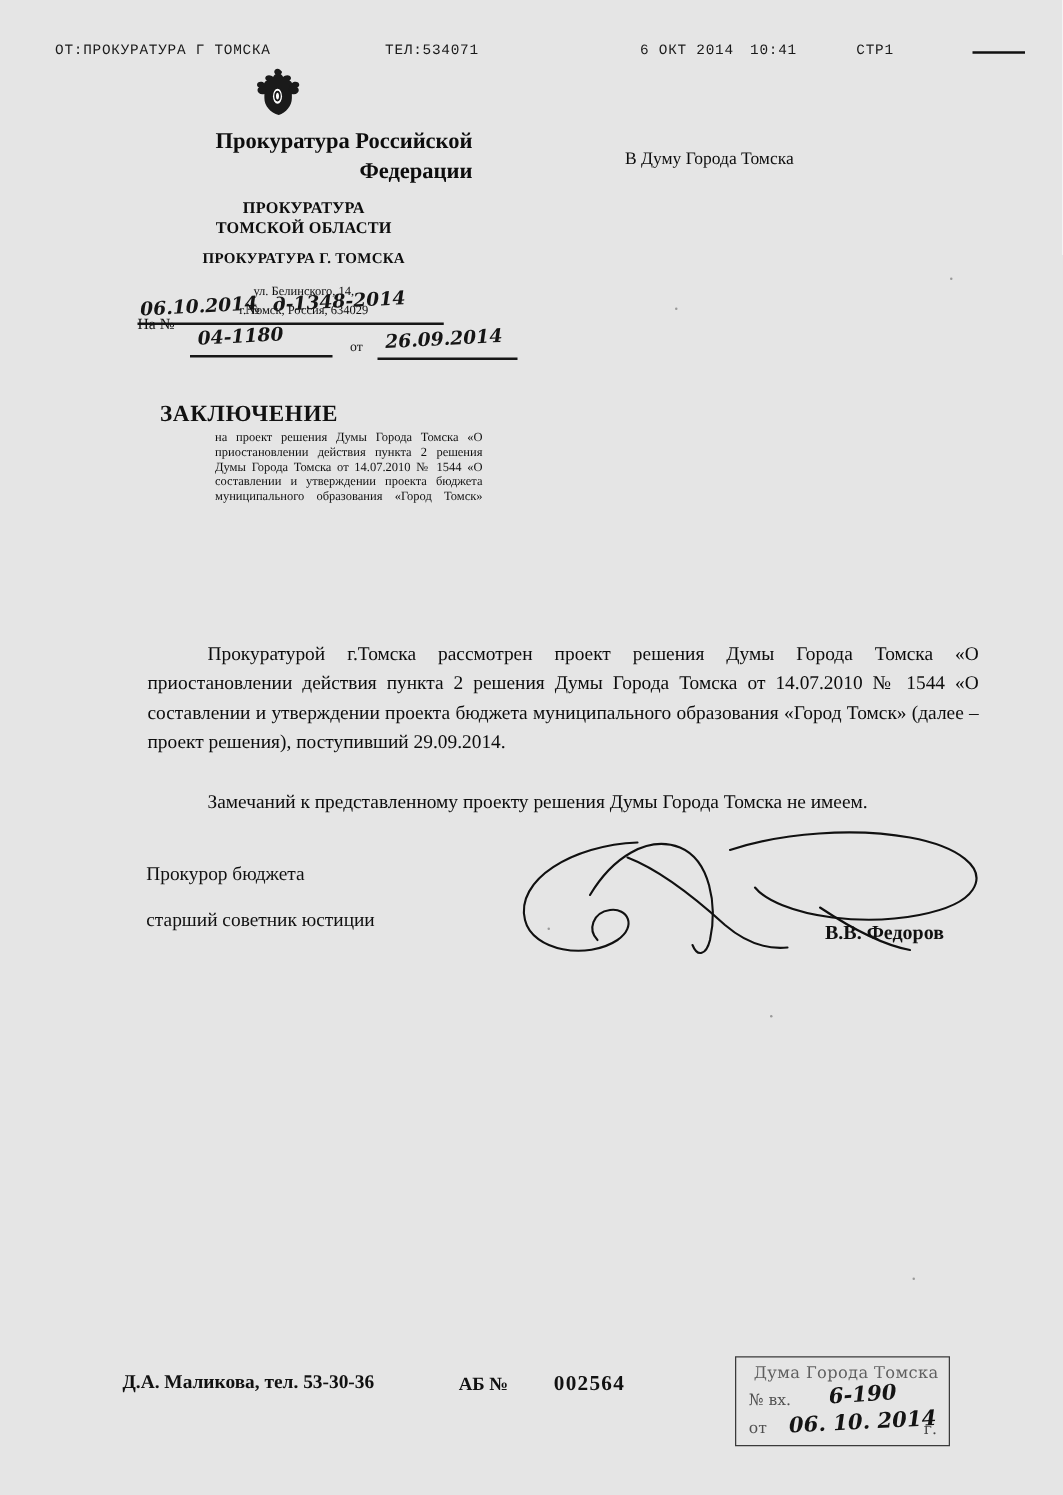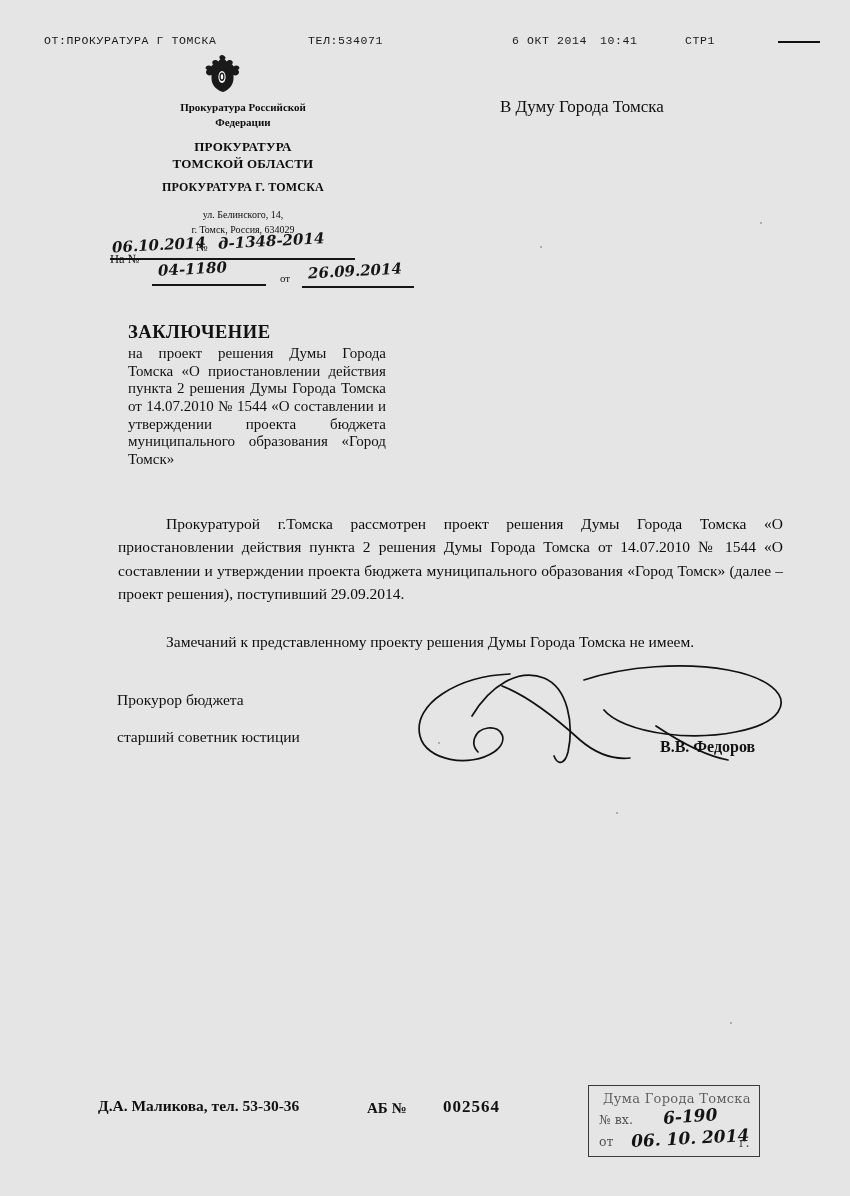--- a/index.html
+++ b/index.html
@@ -51,23 +51,24 @@
   .letterhead {
     position: absolute;
     left: 108px;
     top: 100px;
     width: 270px;
     text-align: center;
     font-family: "Liberation Serif", serif;
     color: #0d0d0d;
   }
   .lh-line1 {
-    font-size: 11px;
+    font-size: 18px;
     font-weight: bold;
     line-height: 1.35;
+    text-align: right;
   }
   .lh-line2 {
     margin-top: 9px;
     font-size: 13px;
     font-weight: bold;
     line-height: 1.3;
     letter-spacing: 0.2px;
   }
   .lh-line3 {
     margin-top: 8px;
@@ -101,45 +102,46 @@
     position: absolute;
     font-family: "Liberation Serif", serif;
     font-size: 12.5px;
     color: #111;
   }
 
   
   .addressee {
     position: absolute;
     left: 500px;
-    top: 97px;
-    font-size: 17px;
+    top: 120px;
+    font-size: 14px;
     font-family: "Liberation Serif", serif;
     color: #0d0d0d;
     white-space: nowrap;
   }
 
   
   .title-block {
     position: absolute;
     left: 128px;
     top: 322px;
     width: 258px;
   }
   .doc-title {
     font-size: 18.5px;
     font-weight: bold;
     letter-spacing: 0.5px;
     margin-bottom: 2px;
   }
   .title-sub {
-    font-size: 15px;
+    font-size: 10px;
     line-height: 1.18;
     text-align: justify;
     text-align-last: justify;
+    margin-left: 44px;
   }
 
   
   .body-p {
     position: absolute;
     font-size: 15.5px;
     line-height: 1.5;
     text-align: justify;
     color: #0d0d0d;
   }

